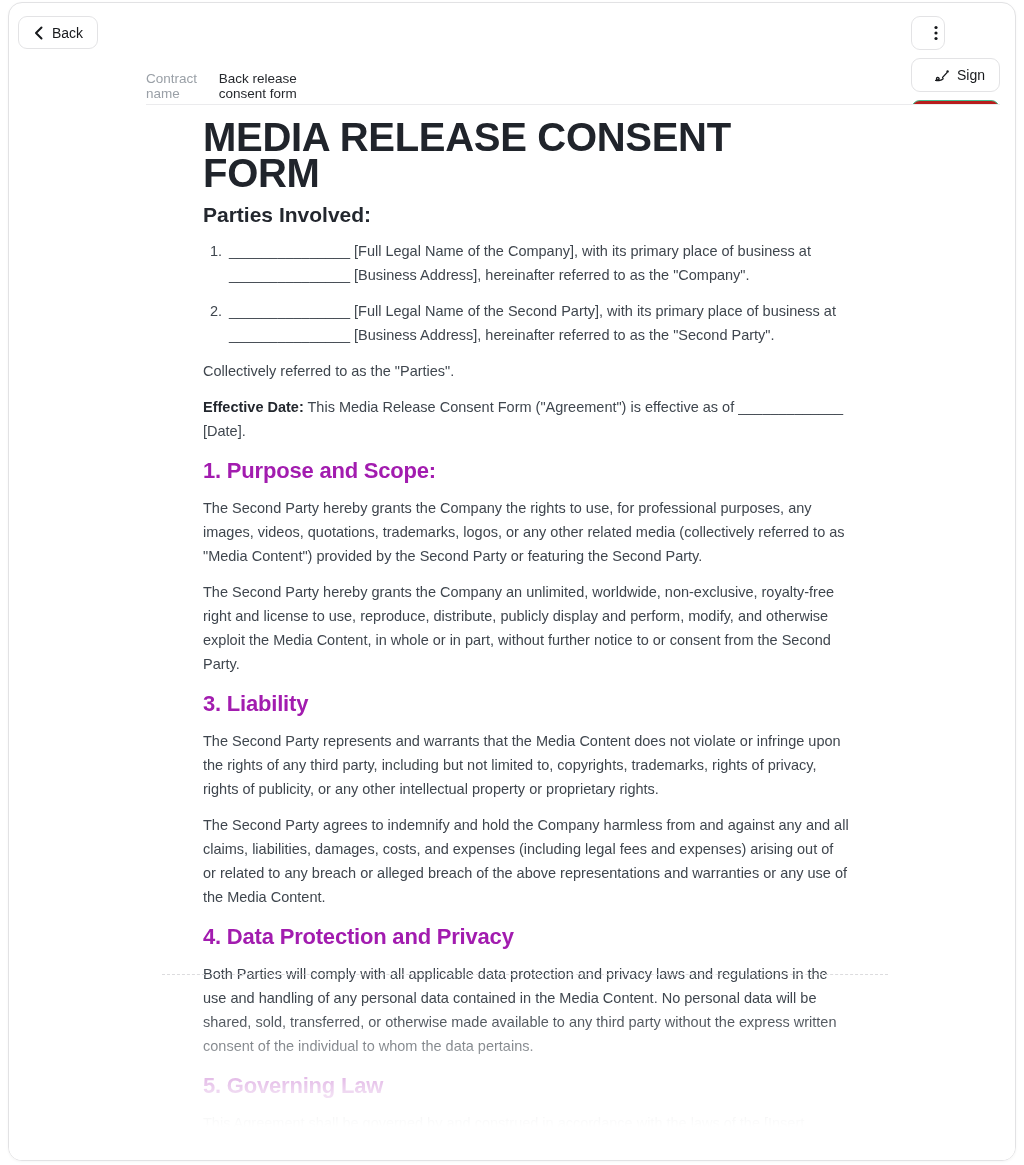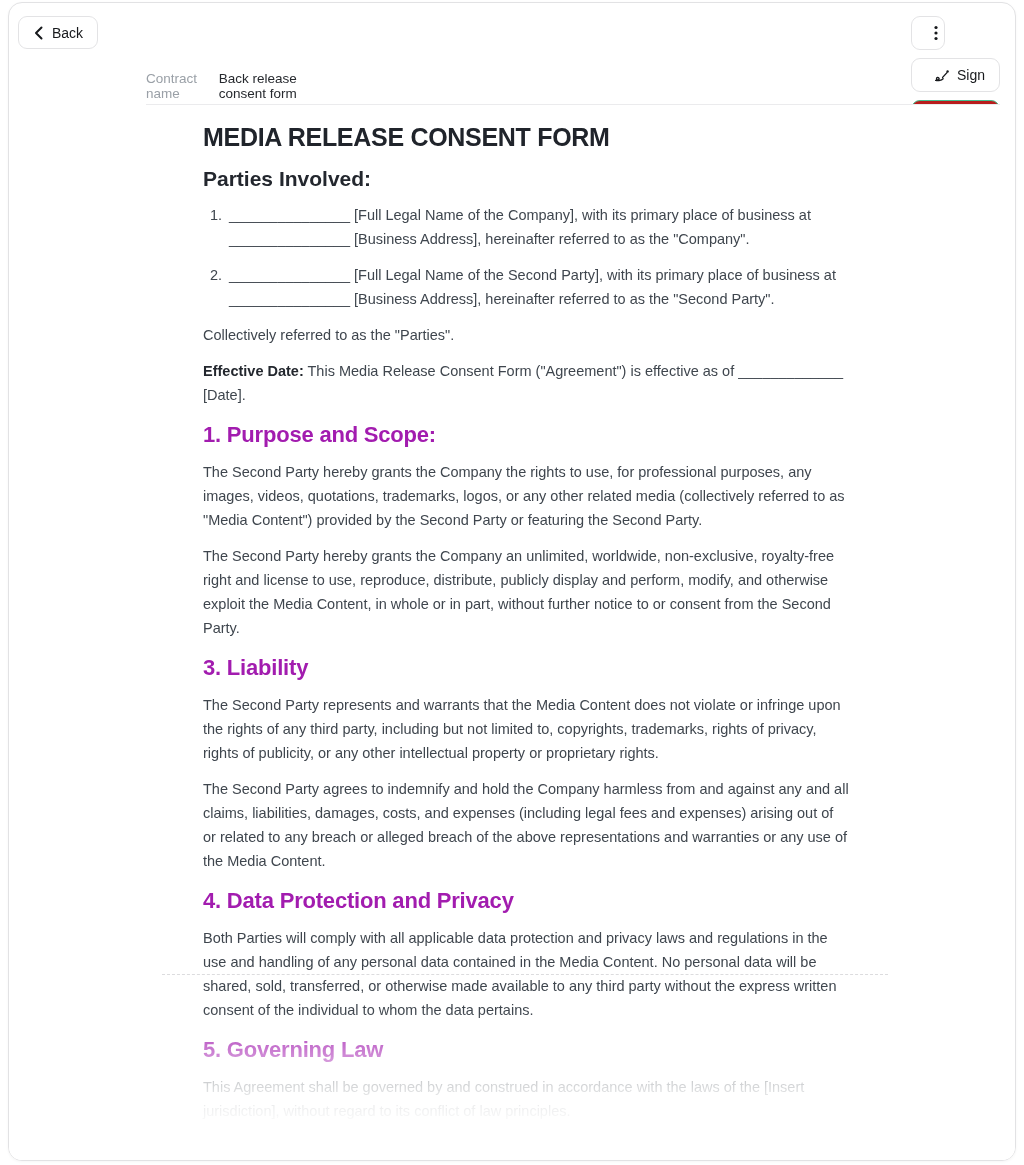--- a/index.html
+++ b/index.html
@@ -32,21 +32,21 @@
   .actions { position:absolute; right:15px; top:13px; display:flex; gap:8px;flex-direction:column; }
   .kebab-btn { width:34px; padding:0; }
   .share-btn { background:#b91c1c; border-color:#44be8f; color:#fff; font-weight:500; }
   .sign-btn  { font-weight:500; }
   .divider { position:absolute; top:101px; left:137px; right:15px; border-top:1px solid #ebebed; }
   
   .doc-area { position:absolute; top:102px; left:0; right:0; bottom:0; overflow:hidden; background:#fff; }
   .doc-content { padding:14px 0 0 194px; width:840px; color:#3f464e; }
   .doc-content > * { width:646px; }
   h1.doc-title {
-    font-size:25px; line-height:36px; font-weight:800; letter-spacing:-.3px;
+    font-size:40px; line-height:36px; font-weight:800; letter-spacing:-.3px;
     color:#20242b; margin:0 0 13px;
   }
   .parties-label { font-size:21px; line-height:22px; font-weight:700; color:#23272e; margin:0 0 13px; }
   p.body, .oitem { font-size:14.5px; line-height:24px; }
   p.body { margin:12px 0; }
   .olist { margin:0 0 12px; }
   .oitem { display:flex; margin:0 0 12px; padding-left:7px; }
   .oitem .num { flex:0 0 19px; color:#3f464e; }
   .oitem .txt { flex:1; }
   .doc-content h2 {

